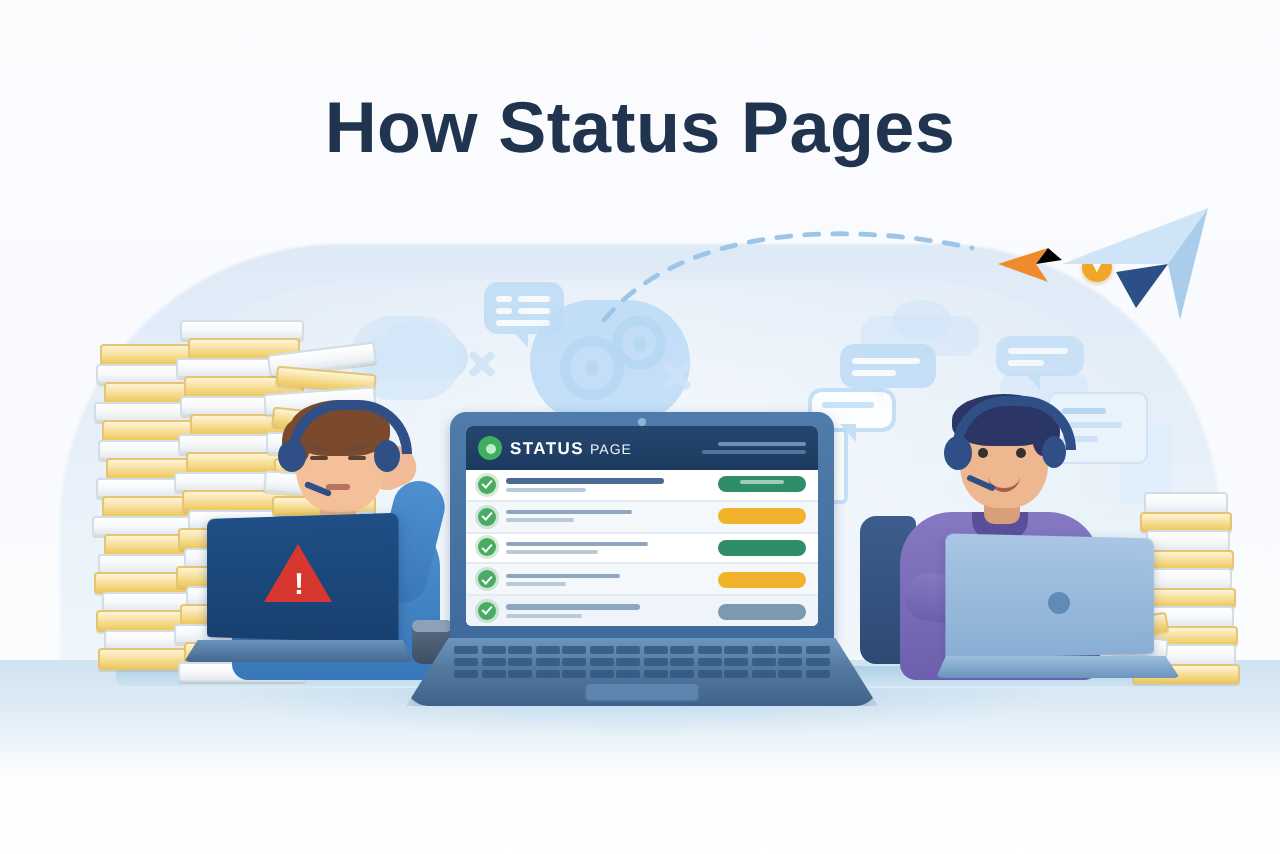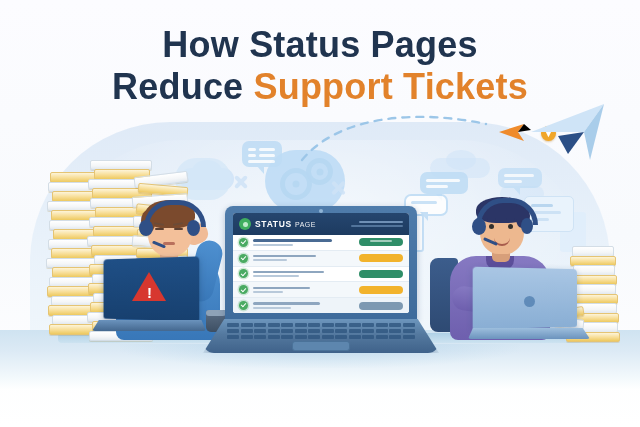--- a/index.html
+++ b/index.html
@@ -42,21 +42,21 @@
   }
 
   
   .title{
     position:absolute;left:0;top:24px;width:640px;text-align:center;
     line-height:1.16;z-index:40;
   }
   .title .l1,.title .l2{
     display:block;font-size:36px;font-weight:bold;letter-spacing:.2px;
   }
-  .title .l1{color:#20344f;}
+  .title .l1{color:#20344f;margin-top:19px;}
   .title .l2 .dark{color:#20344f;}
   .title .l2 .accent{color:#e2822b;}
 
   
   .bg-ico{position:absolute;opacity:.85;}
   .cloud{
     background:#cfe3f7;border-radius:50px;
   }
   .cloud:before,.cloud:after{
     content:"";position:absolute;background:#cfe3f7;border-radius:50%;
@@ -581,18 +581,15 @@
       <div class="trackpad"></div>
     </div>
   </div>
 
   <div class="desk"></div>
   <div class="desk-edge"></div>
   <div class="desk-reflect"></div>
 
   <div class="title">
     <span class="l1">How Status Pages</span>
-    <span class="l2">
-      <span class="dark">Reduce </span><span class="accent">Support Tickets</span>
-    </span>
   </div>
 
 </div>
 
 </body></html>

